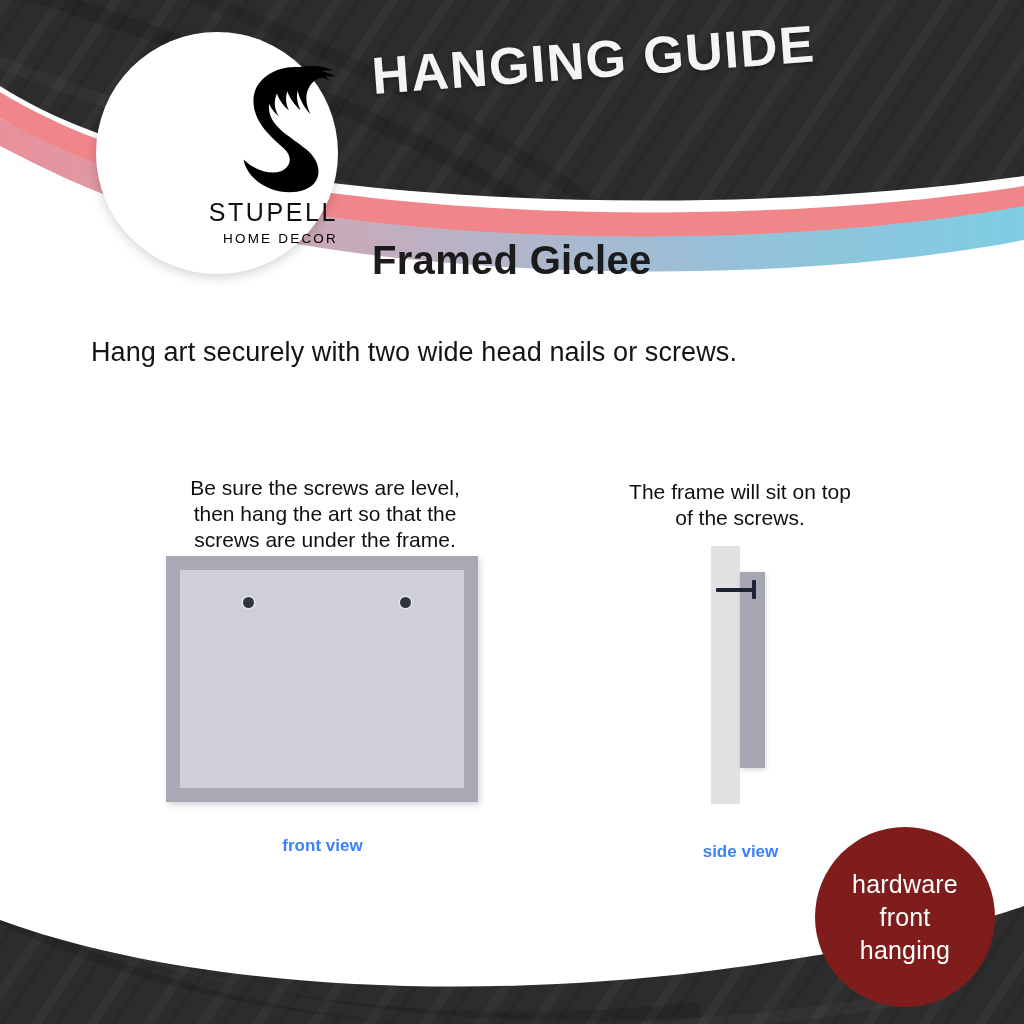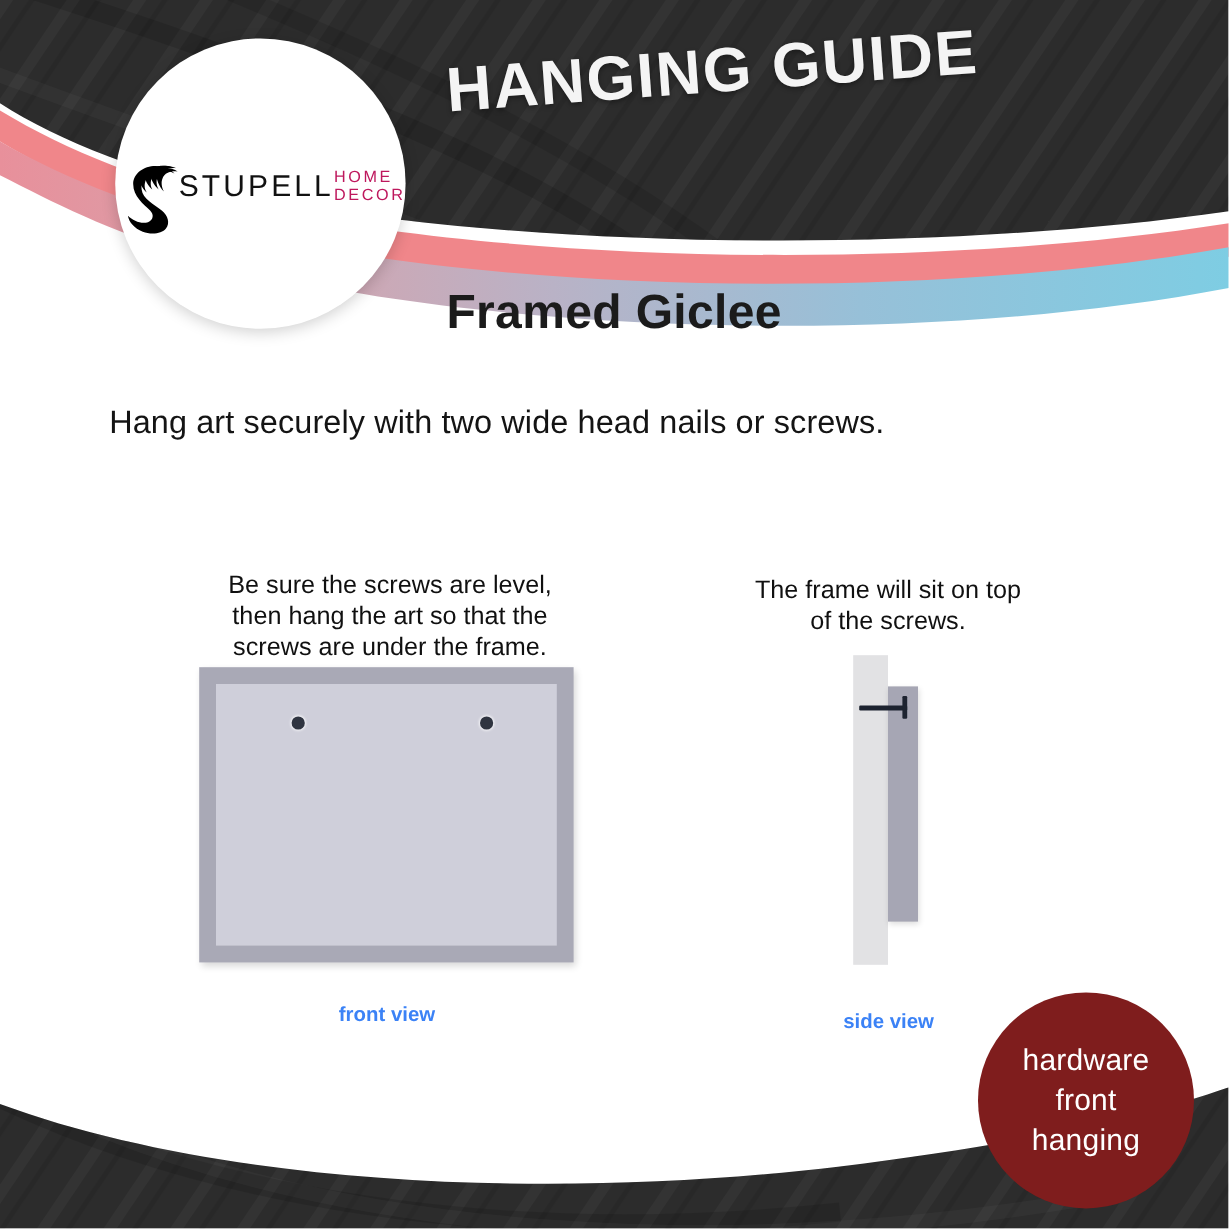--- a/index.html
+++ b/index.html
@@ -13,30 +13,30 @@
   #page{position:relative;width:1024px;height:1024px;overflow:hidden;background:#fff;}
 
   
   .wave-layer{position:absolute;left:0;top:0;width:1024px;height:1024px;pointer-events:none;}
 
   
   .logo-badge{
     position:absolute;left:96px;top:32px;width:242px;height:242px;
     background:#ffffff;border-radius:50%;
     box-shadow:0 3px 12px rgba(0,0,0,.18);
-    display:flex;flex-direction:row;align-items:center;justify-content:flex-start;
+    display:flex;flex-direction:column;align-items:flex-end;justify-content:flex-start;
     z-index:6;
   }
   .logo-mark{margin-top:22px;width:118px;height:140px;}
   .logo-name{
     font-size:25px;letter-spacing:2.6px;color:#111;margin-top:4px;
     font-family:"Liberation Sans", sans-serif;font-weight:400;
   }
   .logo-sub{
-    font-size:13.5px;letter-spacing:2.2px;color:#be185d;margin-top:4px;
+    font-size:13.5px;letter-spacing:2.2px;color:#000000;margin-top:4px;
     font-family:"Liberation Sans", sans-serif;font-weight:400;
   }
 
   
   .header-title{
     position:absolute;left:372px;top:46px;
     font-size:52px;font-weight:700;color:#f4f4f4;
     letter-spacing:1.5px;
     transform:rotate(-4.2deg);
     transform-origin:left center;

